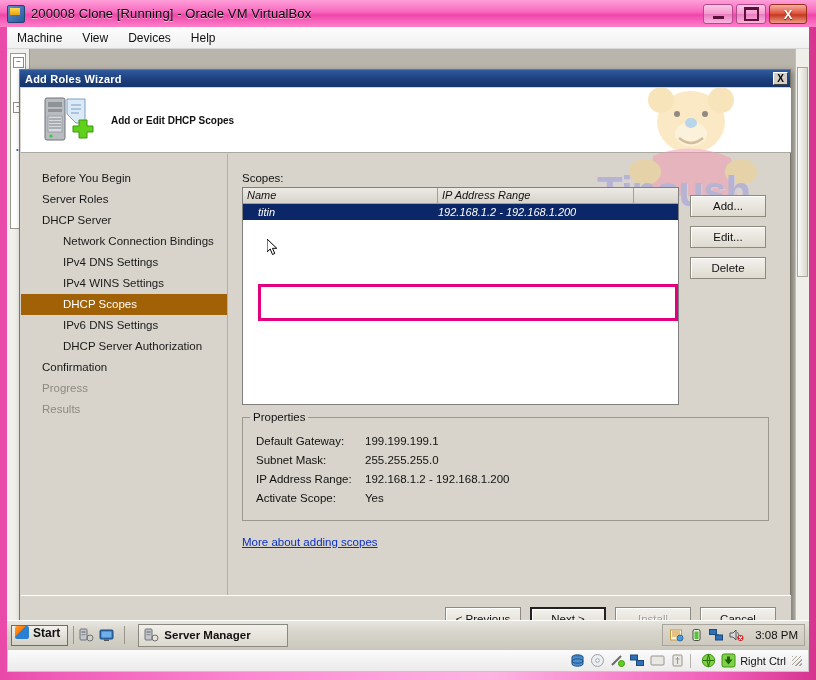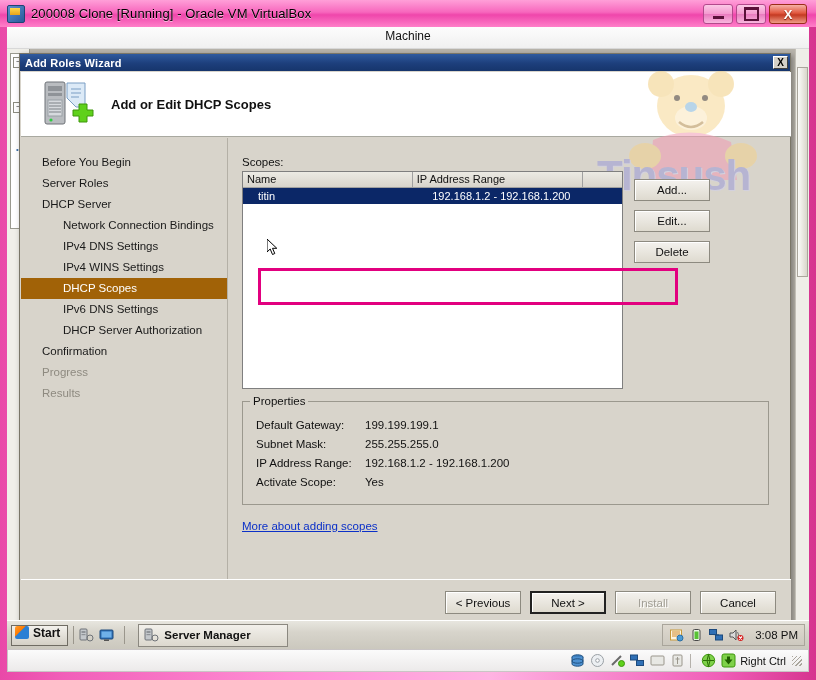--- a/index.html
+++ b/index.html
@@ -48,21 +48,21 @@
   #btn-close span{color:#fff;font-size:13px;text-shadow:0 1px 1px #7a1d09;}
   #btn-min span{display:block;width:11px;height:3px;background:#5a1039;margin-top:6px;}
   #btn-max span{display:block;width:11px;height:9px;border:2px solid #5a1039;border-top-width:3px;}
   #win-buttons{position:absolute;right:6px;top:4px;display:flex;}
 
   
   #vbox-menubar{
     position:absolute;left:7px;top:27px;width:802px;height:22px;
     background:linear-gradient(180deg,#fdfdfd,#f0f0f0);
     border-bottom:1px solid #d8d8d8;
-    display:flex;align-items:center;box-sizing:border-box;flex-direction:column;
+    display:flex;align-items:center;box-sizing:border-box;
   }
   .menu-item{padding:2px 10px;font-size:12px;color:#111;cursor:default;}
 
   
   #guest-screen{
     position:absolute;left:7px;top:49px;width:802px;height:600px;
     background:#b9b5ac;overflow:hidden;
   }
 
   
@@ -71,21 +71,21 @@
     background:#f0efe9;border-right:1px solid #9a9a8f;
   }
   #sm-tree-sliver{
     position:absolute;left:3px;top:4px;width:16px;height:176px;
     background:#fff;border:1px solid #9a9a8f;box-sizing:border-box;
   }
   .sm-node{position:absolute;left:2px;width:9px;height:9px;border:1px solid #8c8c80;background:#fff;font-size:8px;line-height:7px;text-align:center;color:#333;}
 
   
   #wizard{
-    position:absolute;left:12px;top:4px;width:772px;height:574px;
+    position:absolute;left:12px;top:20px;width:772px;height:574px;
     background:#d8d4cb;border:1px solid #7a7668;box-sizing:border-box;
     box-shadow:2px 2px 6px rgba(0,0,0,.35);
   }
   #wizard-titlebar{
     height:17px;width:100%;
     background:linear-gradient(180deg,#2f5a9e 0%,#1d3f7c 55%,#16356c 100%);
     display:flex;align-items:center;box-sizing:border-box;
     padding:0 2px 0 5px;
   }
   #wizard-title{color:#fff;font-size:11px;font-weight:bold;letter-spacing:.2px;}
@@ -96,21 +96,21 @@
     box-sizing:border-box;line-height:1;
   }
   
   #wizard-header{
     position:absolute;left:1px;top:18px;width:770px;height:65px;
     background:#fff;box-sizing:border-box;border-bottom:1px solid #a9a9a0;
     display:flex;align-items:center;
   }
   #header-icon{position:relative;width:56px;height:50px;margin-left:20px;flex:none;}
   #header-title{
-    margin-left:14px;font-size:13px;font-weight:bold;color:#111;
+    margin-left:14px;font-size:10px;font-weight:bold;color:#111;
     font-family:"Liberation Sans",sans-serif;
   }
   
   #watermark{
     position:absolute;right:0px;top:-12px;width:200px;height:150px;
     pointer-events:none;opacity:.55;overflow:hidden;
   }
   #wm-text{
     position:absolute;left:6px;top:92px;font-size:42px;font-weight:bold;
     color:#9b9ad8;font-family:"Liberation Sans",sans-serif;
@@ -137,22 +137,22 @@
   #content-pane{
     flex:1;position:relative;box-sizing:border-box;
     padding:12px 16px 0 14px;
   }
   #intro-text{font-size:11.5px;color:#111;line-height:15px;width:458px;}
   #scopes-label{margin-top:6px;font-size:11.5px;color:#111;}
 
   
   #list-row{display:flex;margin-top:3px;}
   #scope-list{
-    width:381px;height:218px;background:#fff;
-    border:1px solid #7f7f7f;box-sizing:border-box;position:relative;
+    width:437px;height:218px;background:#fff;
+    border:1px solid #7f7f7f;box-sizing:border-box;position:relative;font-style:italic;
   }
   #list-header{display:flex;height:16px;background:#d8d4cb;border-bottom:1px solid #a0a0a0;box-sizing:border-box;}
   .col-h{
     font-size:11px;color:#111;padding-left:4px;line-height:15px;
     border-right:1px solid #a0a0a0;box-sizing:border-box;
     background:linear-gradient(180deg,#eceae4,#d8d4cb);
   }
   #col-name{width:195px;}
   #col-range{width:196px;}
   #col-extra{width:44px;border-right:none;}

